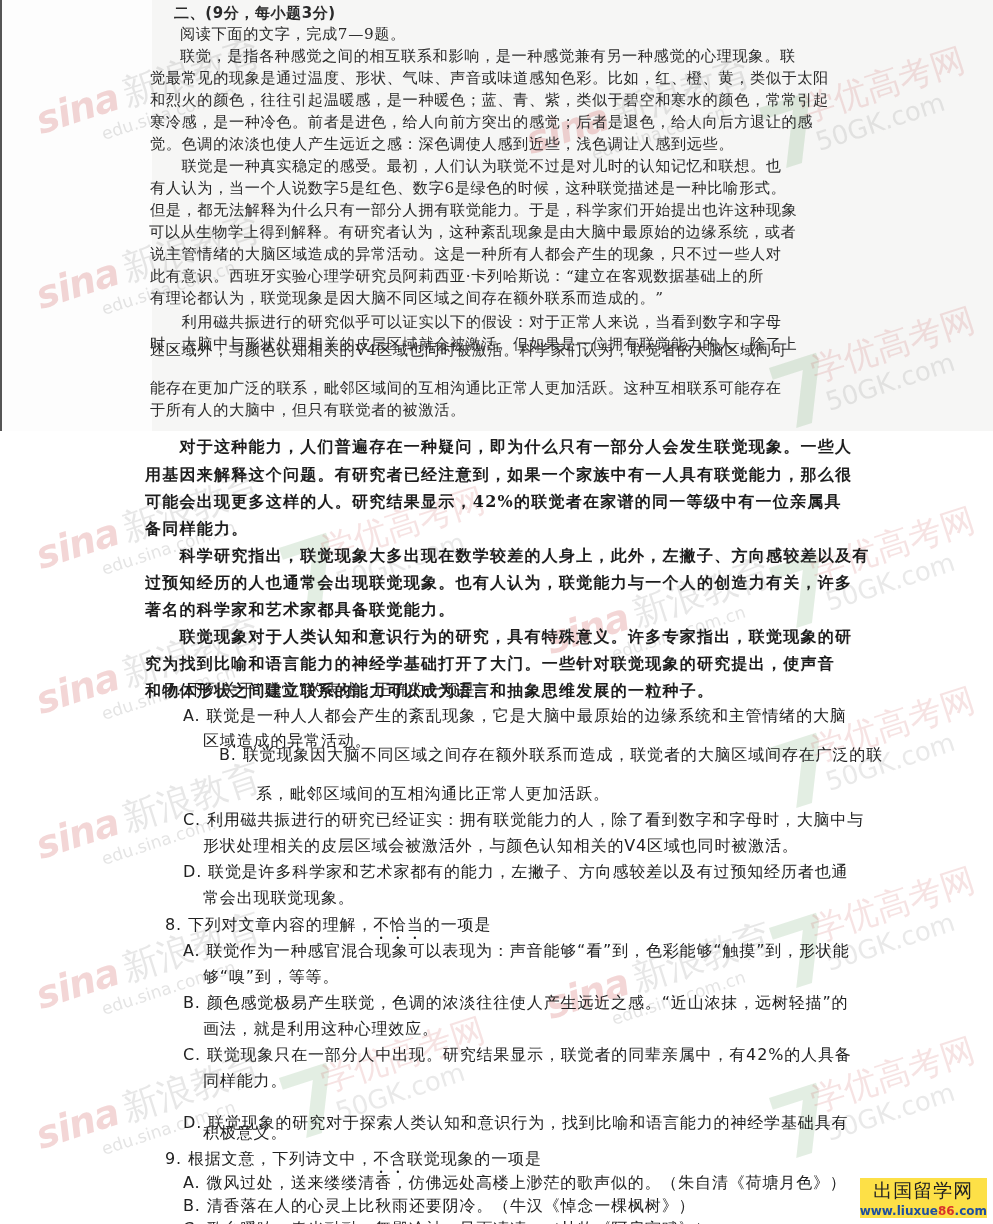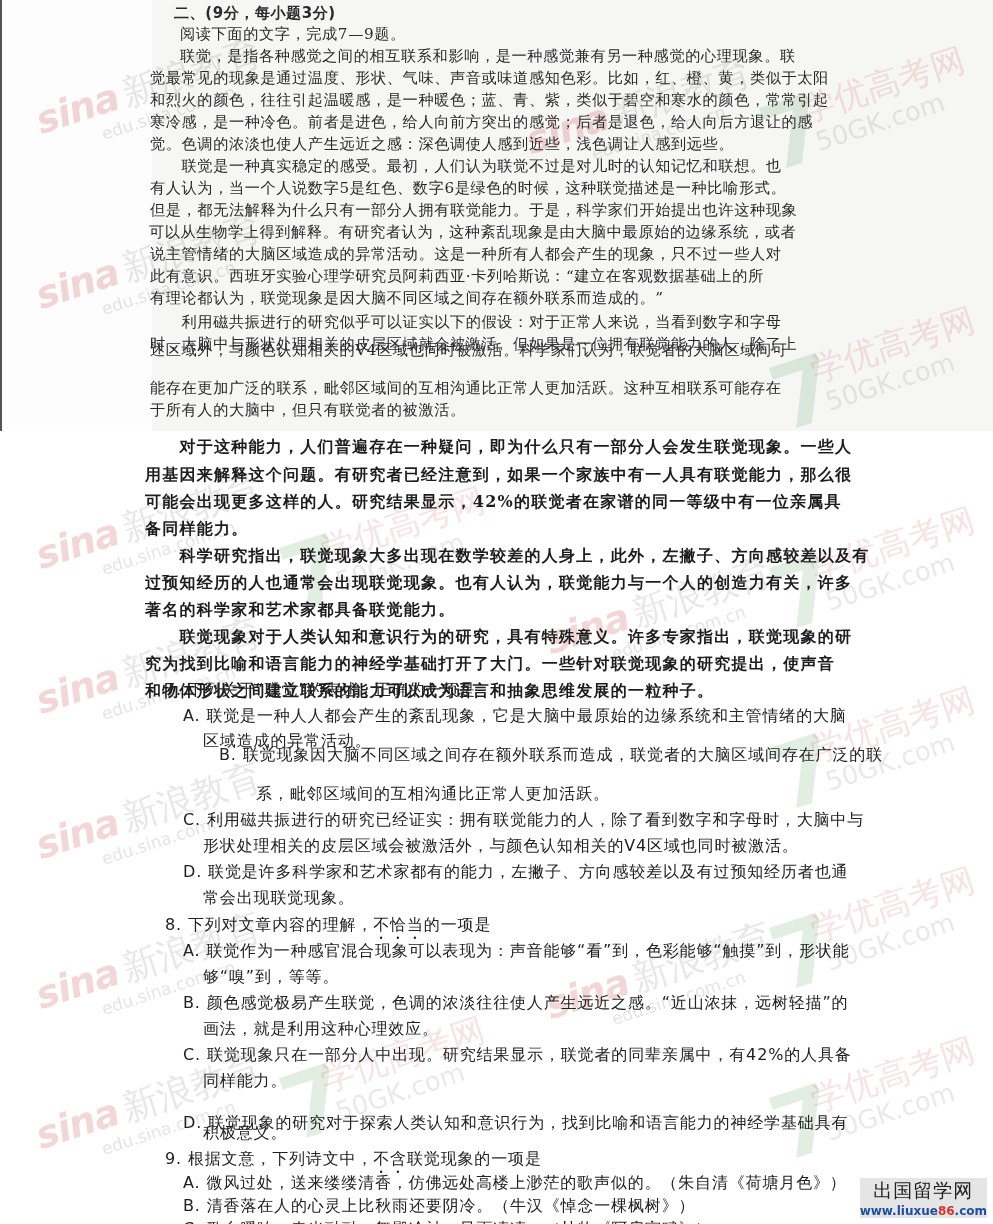--- a/index.html
+++ b/index.html
@@ -47,21 +47,21 @@
   }
   .text-block { position: absolute; z-index: 2; }
   .line { white-space: nowrap; position: absolute; }
   .top-text { font-size: 15.2px; color: #2a2a2a; letter-spacing: 0.6px; }
   .mid-text { font-size: 16px; color: #1d1d1d; letter-spacing: 1.25px; font-weight: bold; }
   .q-text { font-family: "DejaVu Sans", "Liberation Sans", sans-serif; font-size: 16px; color: #222; letter-spacing: 0.85px; }
   .section-heading { font-weight: bold; font-family: "DejaVu Sans", sans-serif; font-size: 15px; }
   .emph { text-emphasis: dot; -webkit-text-emphasis: dot; text-emphasis-position: under; -webkit-text-emphasis-position: under; }
   .footer-logo {
     position: absolute; right: 6px; bottom: 6px; text-align: center; z-index: 3;
-    background: #e5e5e5;
+    background: #fde047;
   }
   .footer-logo .cn {
     font-family: "DejaVu Sans", sans-serif; font-size: 19px; color: #222; letter-spacing: 1px; display: block;
   }
   .footer-logo .url {
     font-family: "DejaVu Sans", sans-serif; font-size: 12px; font-weight: bold; color: #1f4fa0; display: block;
   }
   .footer-logo .url .hl { color: #d9342b; }
 </style>
 </head>

